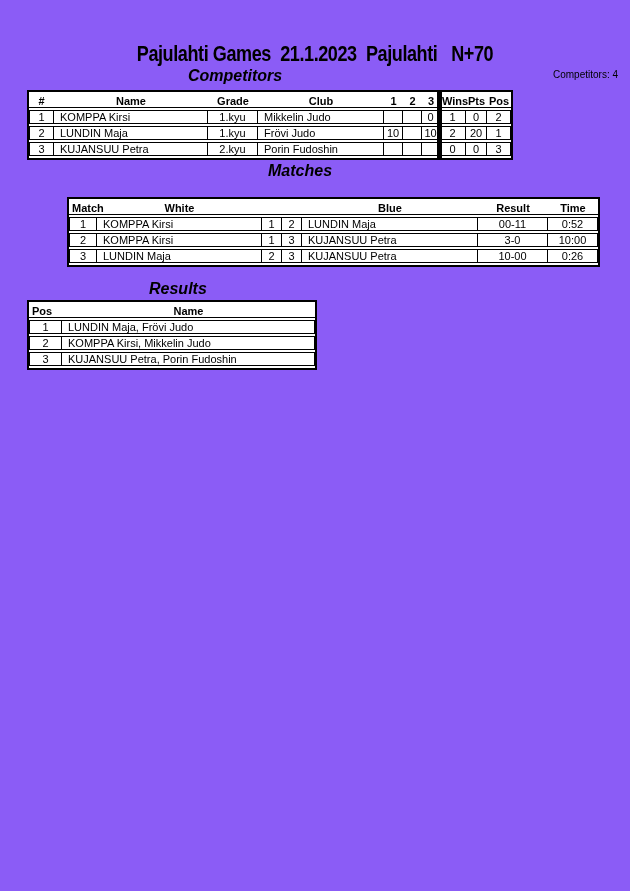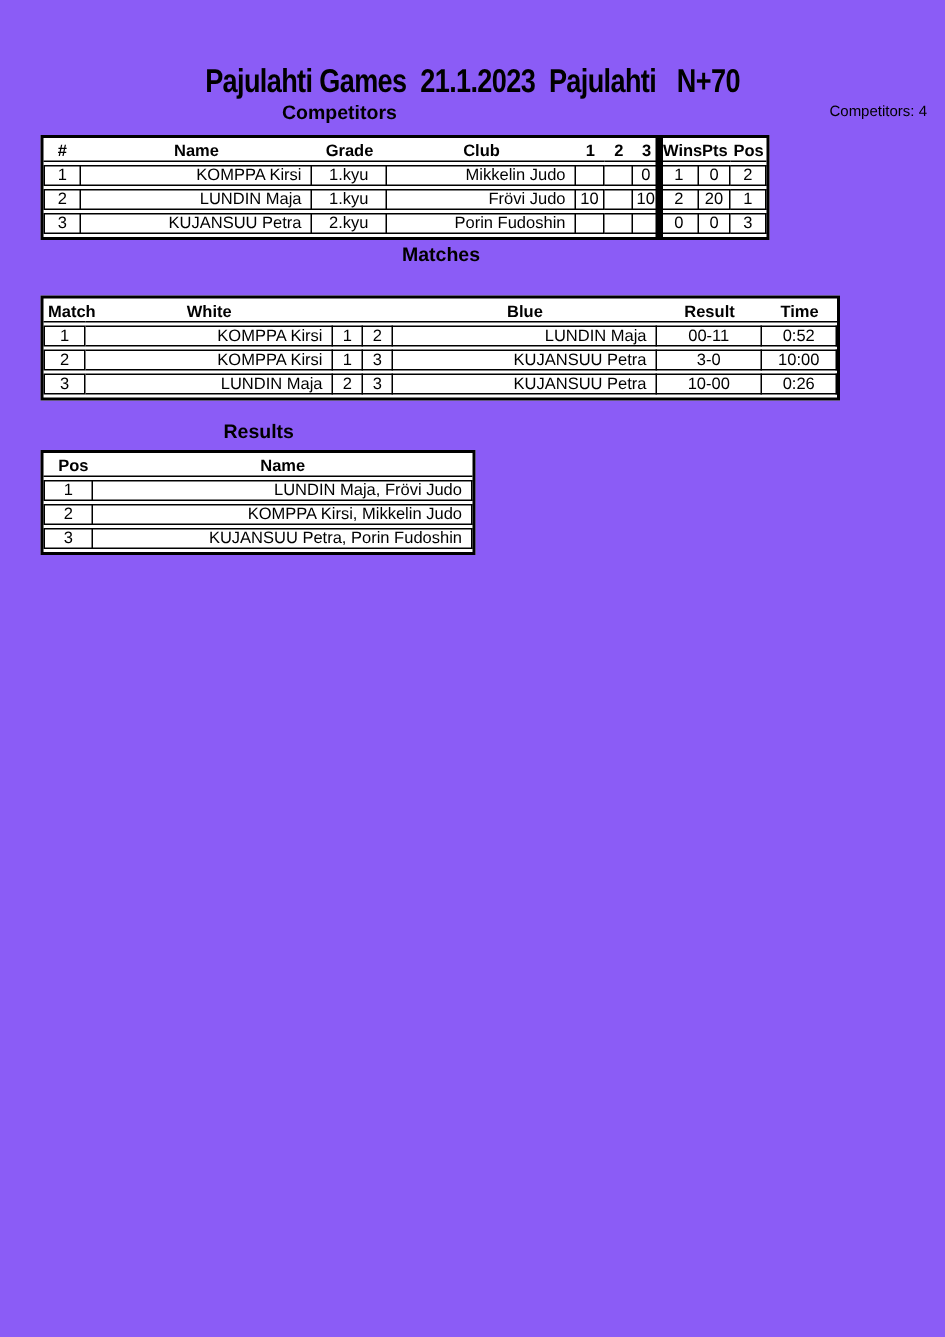--- a/index.html
+++ b/index.html
@@ -6,48 +6,48 @@
   .page {
     position:relative; width:630px; height:891px; background:#8b5cf6;
     font-family:"Liberation Sans", sans-serif; color:#000; overflow:hidden;padding-left:24px;
   }
   .title {
     position:absolute; top:41px; left:0; width:630px; text-align:center;
     font-weight:bold; font-size:22px; letter-spacing:-0.5px; white-space:pre;
     transform:scaleX(0.82); transform-origin:center;
   }
   .section-heading {
-    position:absolute; font-weight:bold; font-size:13px; white-space:nowrap;
+    position:absolute; font-weight:bold; font-size:16px; white-space:nowrap;font-style:italic;
   }
   #competitors-heading { left:188px; top:67px; }
   #matches-heading     { left:268px; top:162px; }
   #results-heading     { left:149px; top:280px; }
   .count-label { position:absolute; top:69px; right:36px; font-size:10px; }
 
   .tablebox { position:absolute; }
   #competitors-box { left:27px; top:90px; }
   #matches-box     { left:27px; top:197px; }
   #results-box     { left:27px; top:300px; }
 
   table {
     border-collapse:separate; border-spacing:0 2px;
     border:2px solid #000; table-layout:fixed; background:#fff;
   }
   #competitors-tbl { width:486px; }
-  #matches-tbl     { width:533px; }
+  #matches-tbl     { width:533px;margin-left:40px; }
   #results-tbl     { width:290px; }
 
   th, td {
     box-sizing:border-box; height:14px; font-size:11px; line-height:12px;
     padding:0 2px; overflow:hidden; white-space:nowrap; text-align:center;
   }
   th { font-weight:bold; border:none; border-bottom:1px solid #000; overflow:visible; }
   td { border:1px solid #000; }
   td + td { border-left:none; }
-  .al { text-align:right; padding:0 6px; }
+  .al { text-align:left; padding:0 6px; }
   th.al { padding:0 3px; }
 
   .vline { position:absolute; left:410px; top:0; width:5px; height:100%; background:#000; }
 </style>
 </head>
 <body>
 
 <div class="page">
 
   <div class="title">Pajulahti Games  21.1.2023  Pajulahti   N+70</div>

